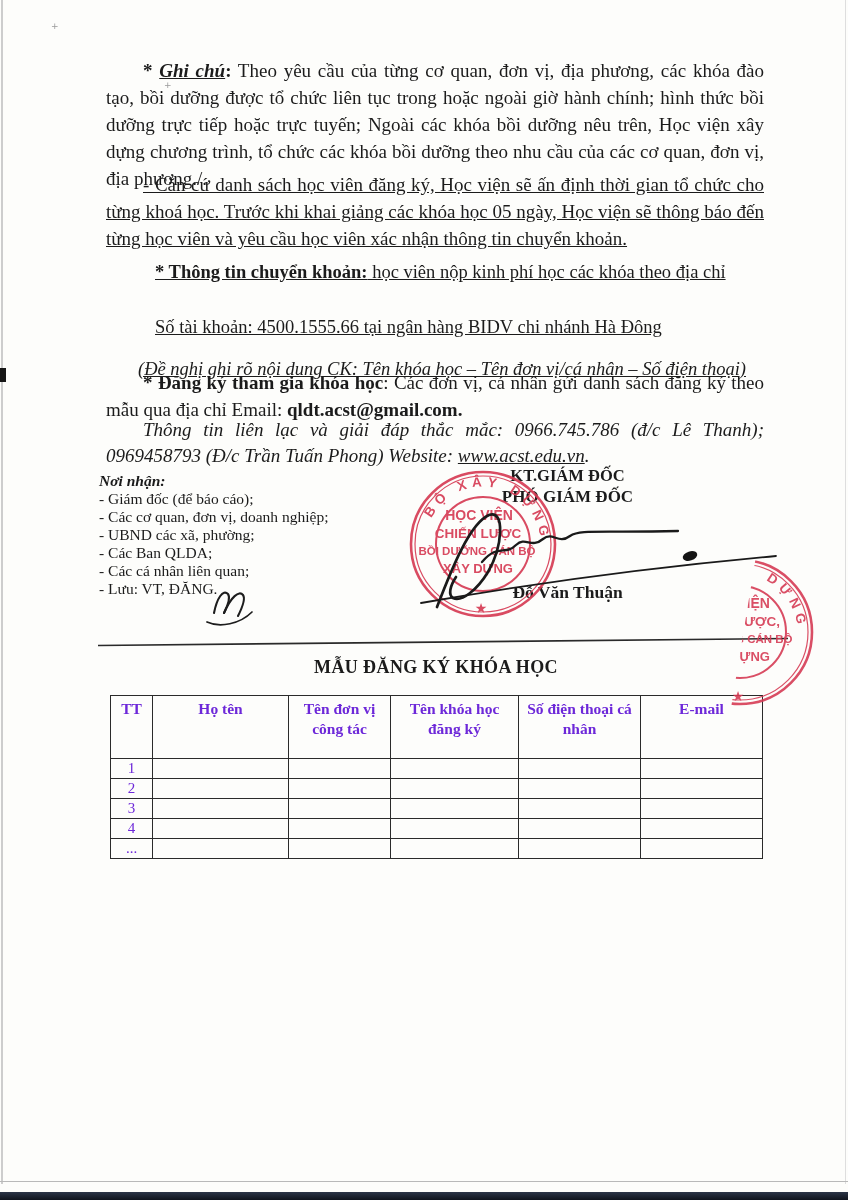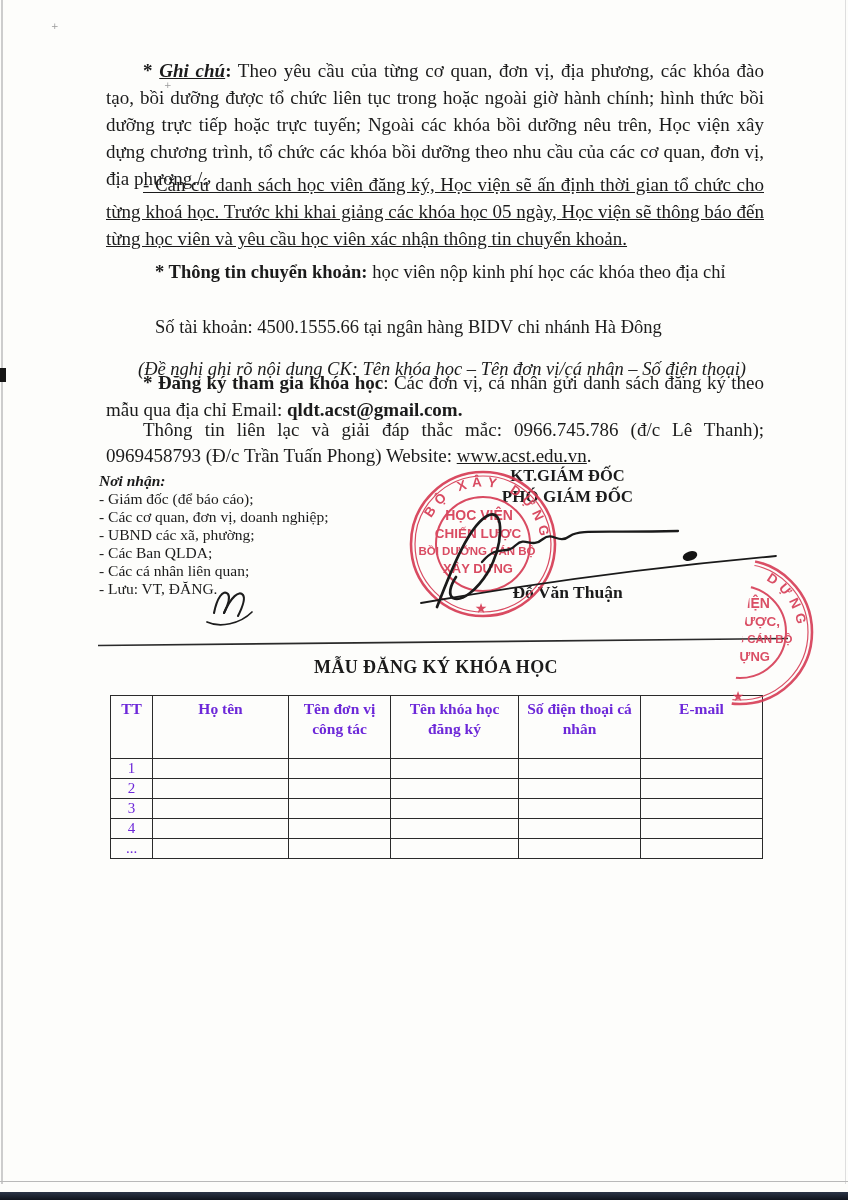--- a/index.html
+++ b/index.html
@@ -1,21 +1,21 @@
 <!DOCTYPE html>
 <html><head>
 <meta charset="utf-8">
 <style>
   html,body{margin:0;padding:0;background:#e8e8e8;}
   .page{position:relative;width:848px;height:1200px;margin:0 auto;background:#fdfdfb;
         font-family:"Liberation Serif","DejaVu Serif",serif;color:#1b1b1b;overflow:hidden;}
   
   .par{position:absolute;left:106px;width:658px;text-align:justify;
        font-size:19px;line-height:27px;text-indent:37px;}
-  .line{position:absolute;font-size:18.5px;line-height:27px;white-space:nowrap;}
+  .line{position:absolute;font-size:18.5px;line-height:27px;white-space:nowrap;text-decoration:underline;}
   .b{font-weight:bold;}
   .bi{font-weight:bold;font-style:italic;}
   .u{text-decoration:underline;}
   .it{font-style:italic;}
   
   .noinhan{position:absolute;left:99px;top:472px;width:300px;font-size:15.5px;line-height:18px;}
   .noinhan .nn-title{font-weight:bold;font-style:italic;}
   
   .sigblock{position:absolute;left:455px;top:466px;width:225px;text-align:center;}
   .sig1{font-size:16.5px;font-weight:bold;line-height:20px;}
@@ -69,21 +69,21 @@
 
 
   <div class="line" style="left:155px;top:314px;">Số tài khoản: 4500.1555.66 tại ngân hàng BIDV chi nhánh Hà Đông</div>
 
   <div class="line it" style="left:138px;top:342px;margin-top:14px;">(Đề nghị ghi rõ nội dung CK: Tên khóa học – Tên đơn vị/cá nhân – Số điện thoại)</div>
 
   <div class="par" style="top:369px;">
     <span class="b">* Đăng ký tham gia khóa học</span><span>: Các đơn vị, cá nhân gửi danh sách đăng ký theo mẫu qua địa chỉ Email: </span><span class="b">qldt.acst@gmail.com.</span>
   </div>
 
-  <div class="par" style="top:417px;line-height:26px;">
+  <div class="par" style="top:417px;line-height:26px;font-style:italic;">
     <span>Thông tin liên lạc và giải đáp thắc mắc: 0966.745.786 (đ/c Lê Thanh); 0969458793 (Đ/c Trần Tuấn Phong) Website: </span><span class="u">www.acst.edu.vn</span><span>.</span>
   </div>
 
   <div class="noinhan">
     <div class="nn-title">Nơi nhận:</div>
     <div>- Giám đốc (để báo cáo);</div>
     <div>- Các cơ quan, đơn vị, doanh nghiệp;</div>
     <div>- UBND các xã, phường;</div>
     <div>- Các Ban QLDA;</div>
     <div>- Các cá nhân liên quan;</div>

